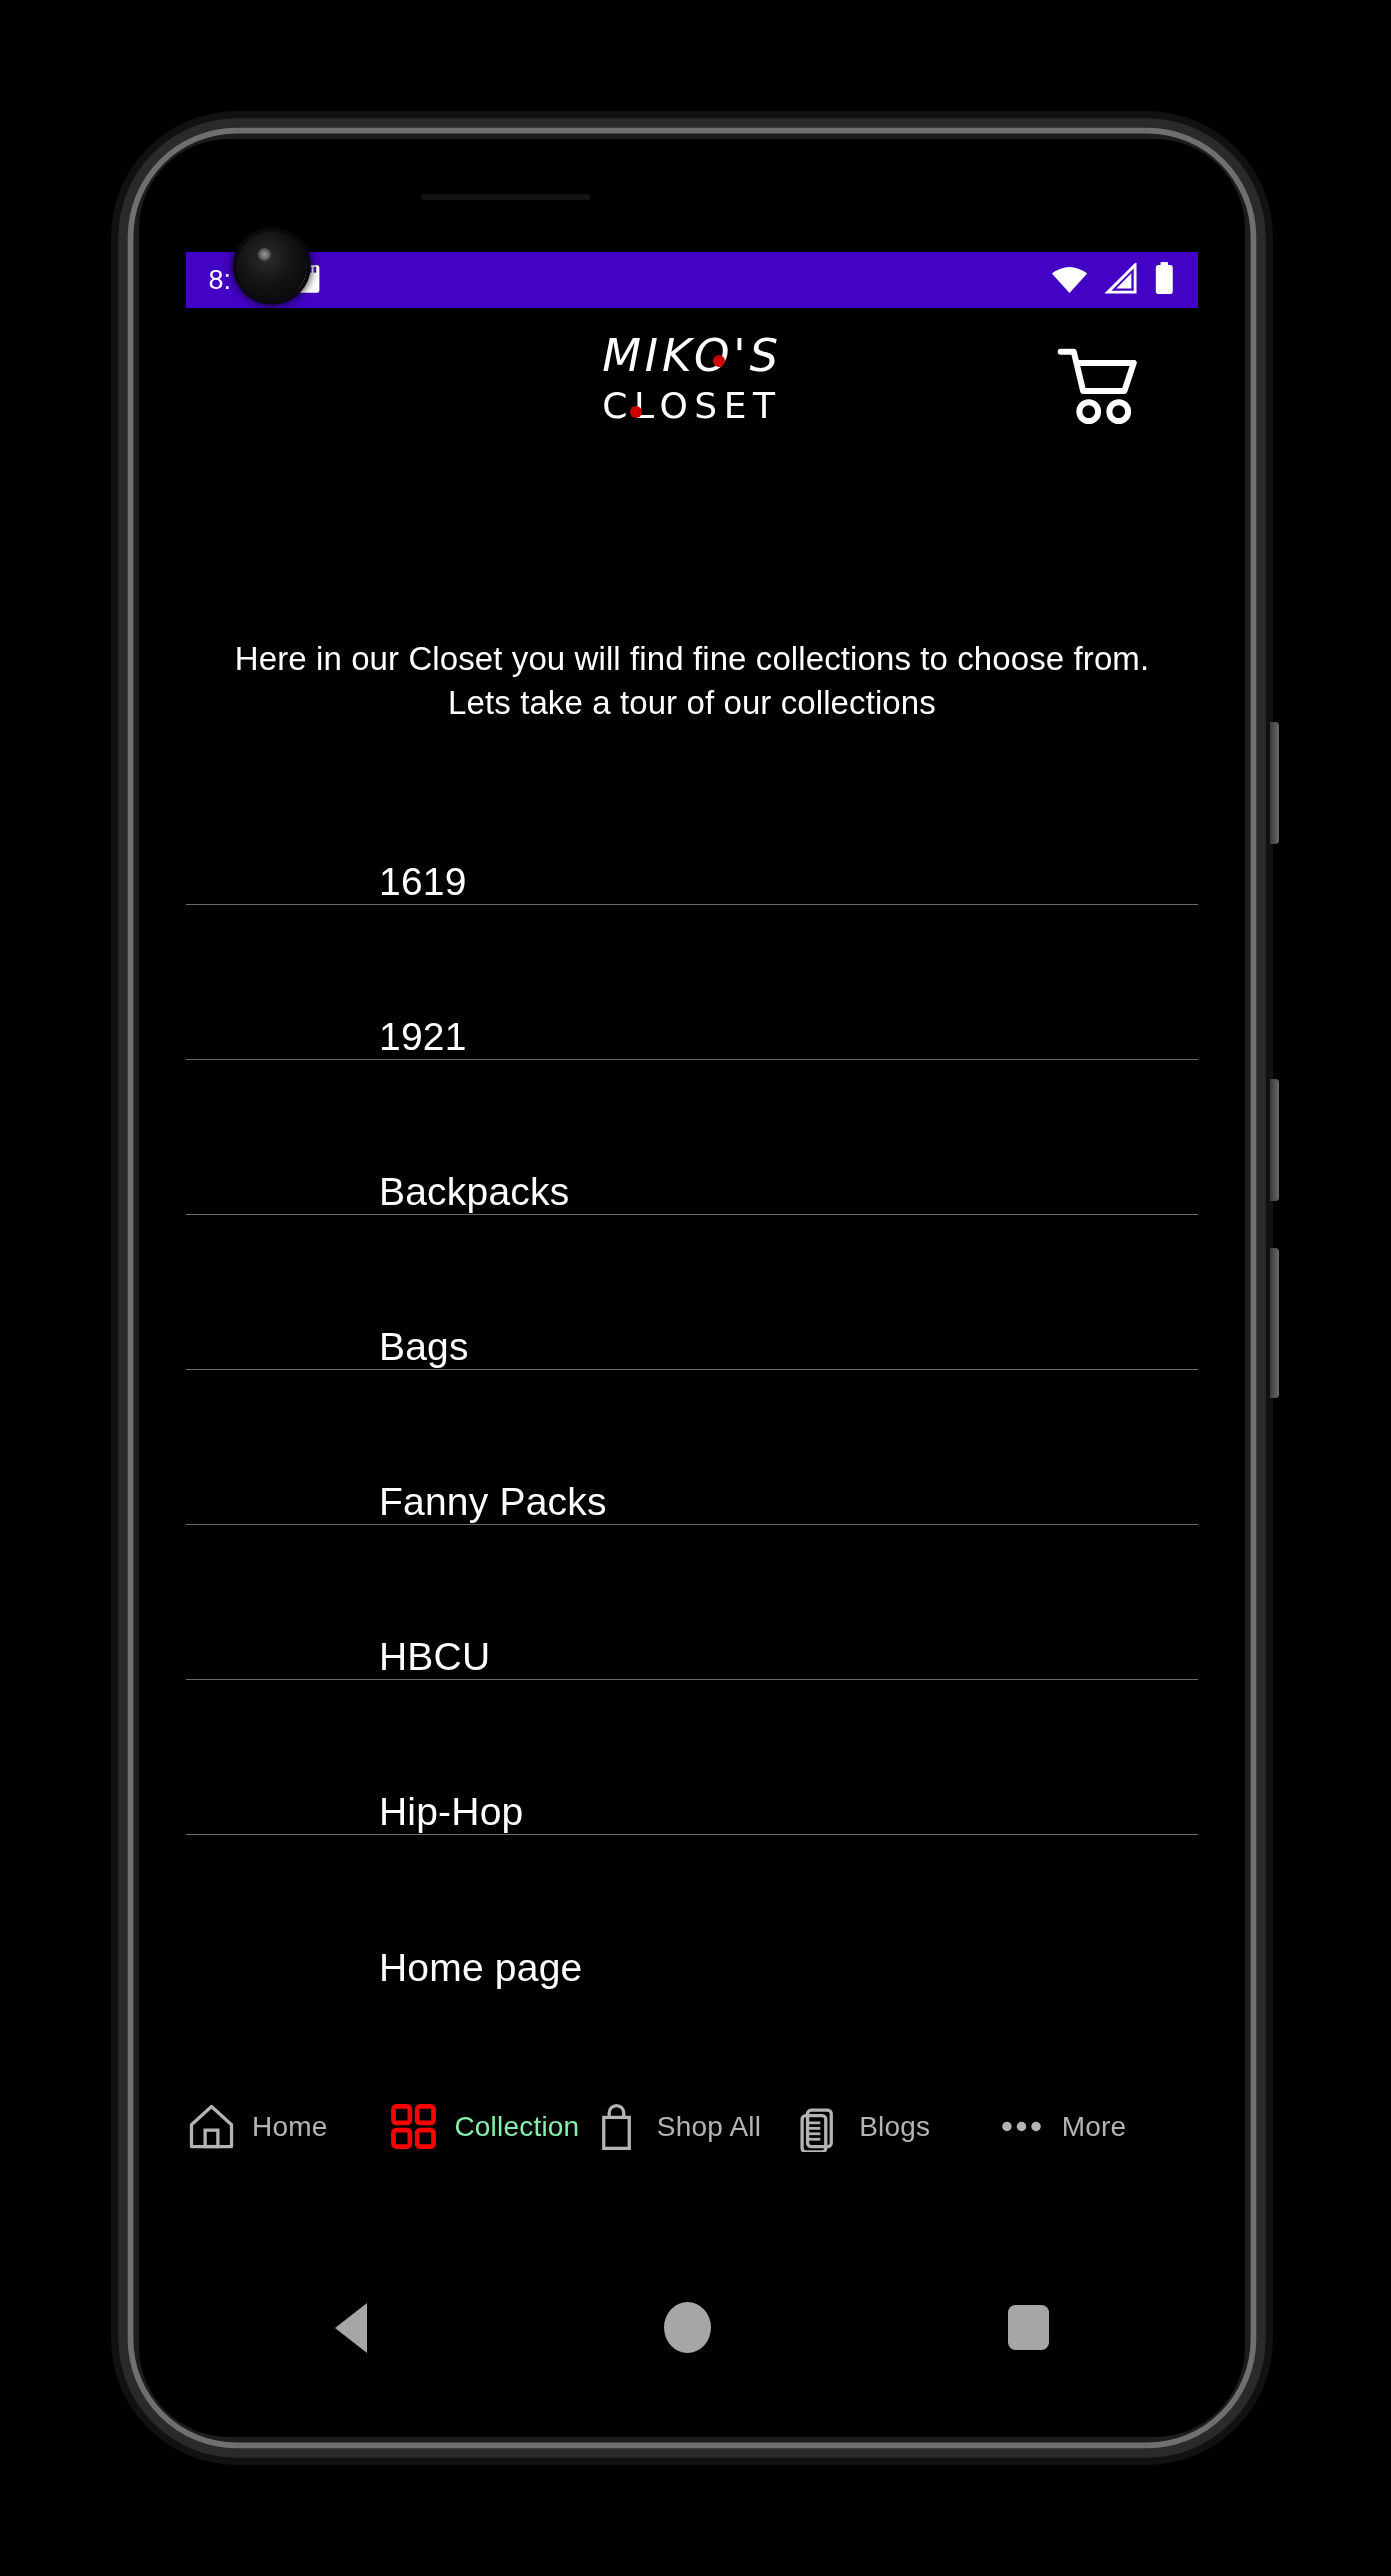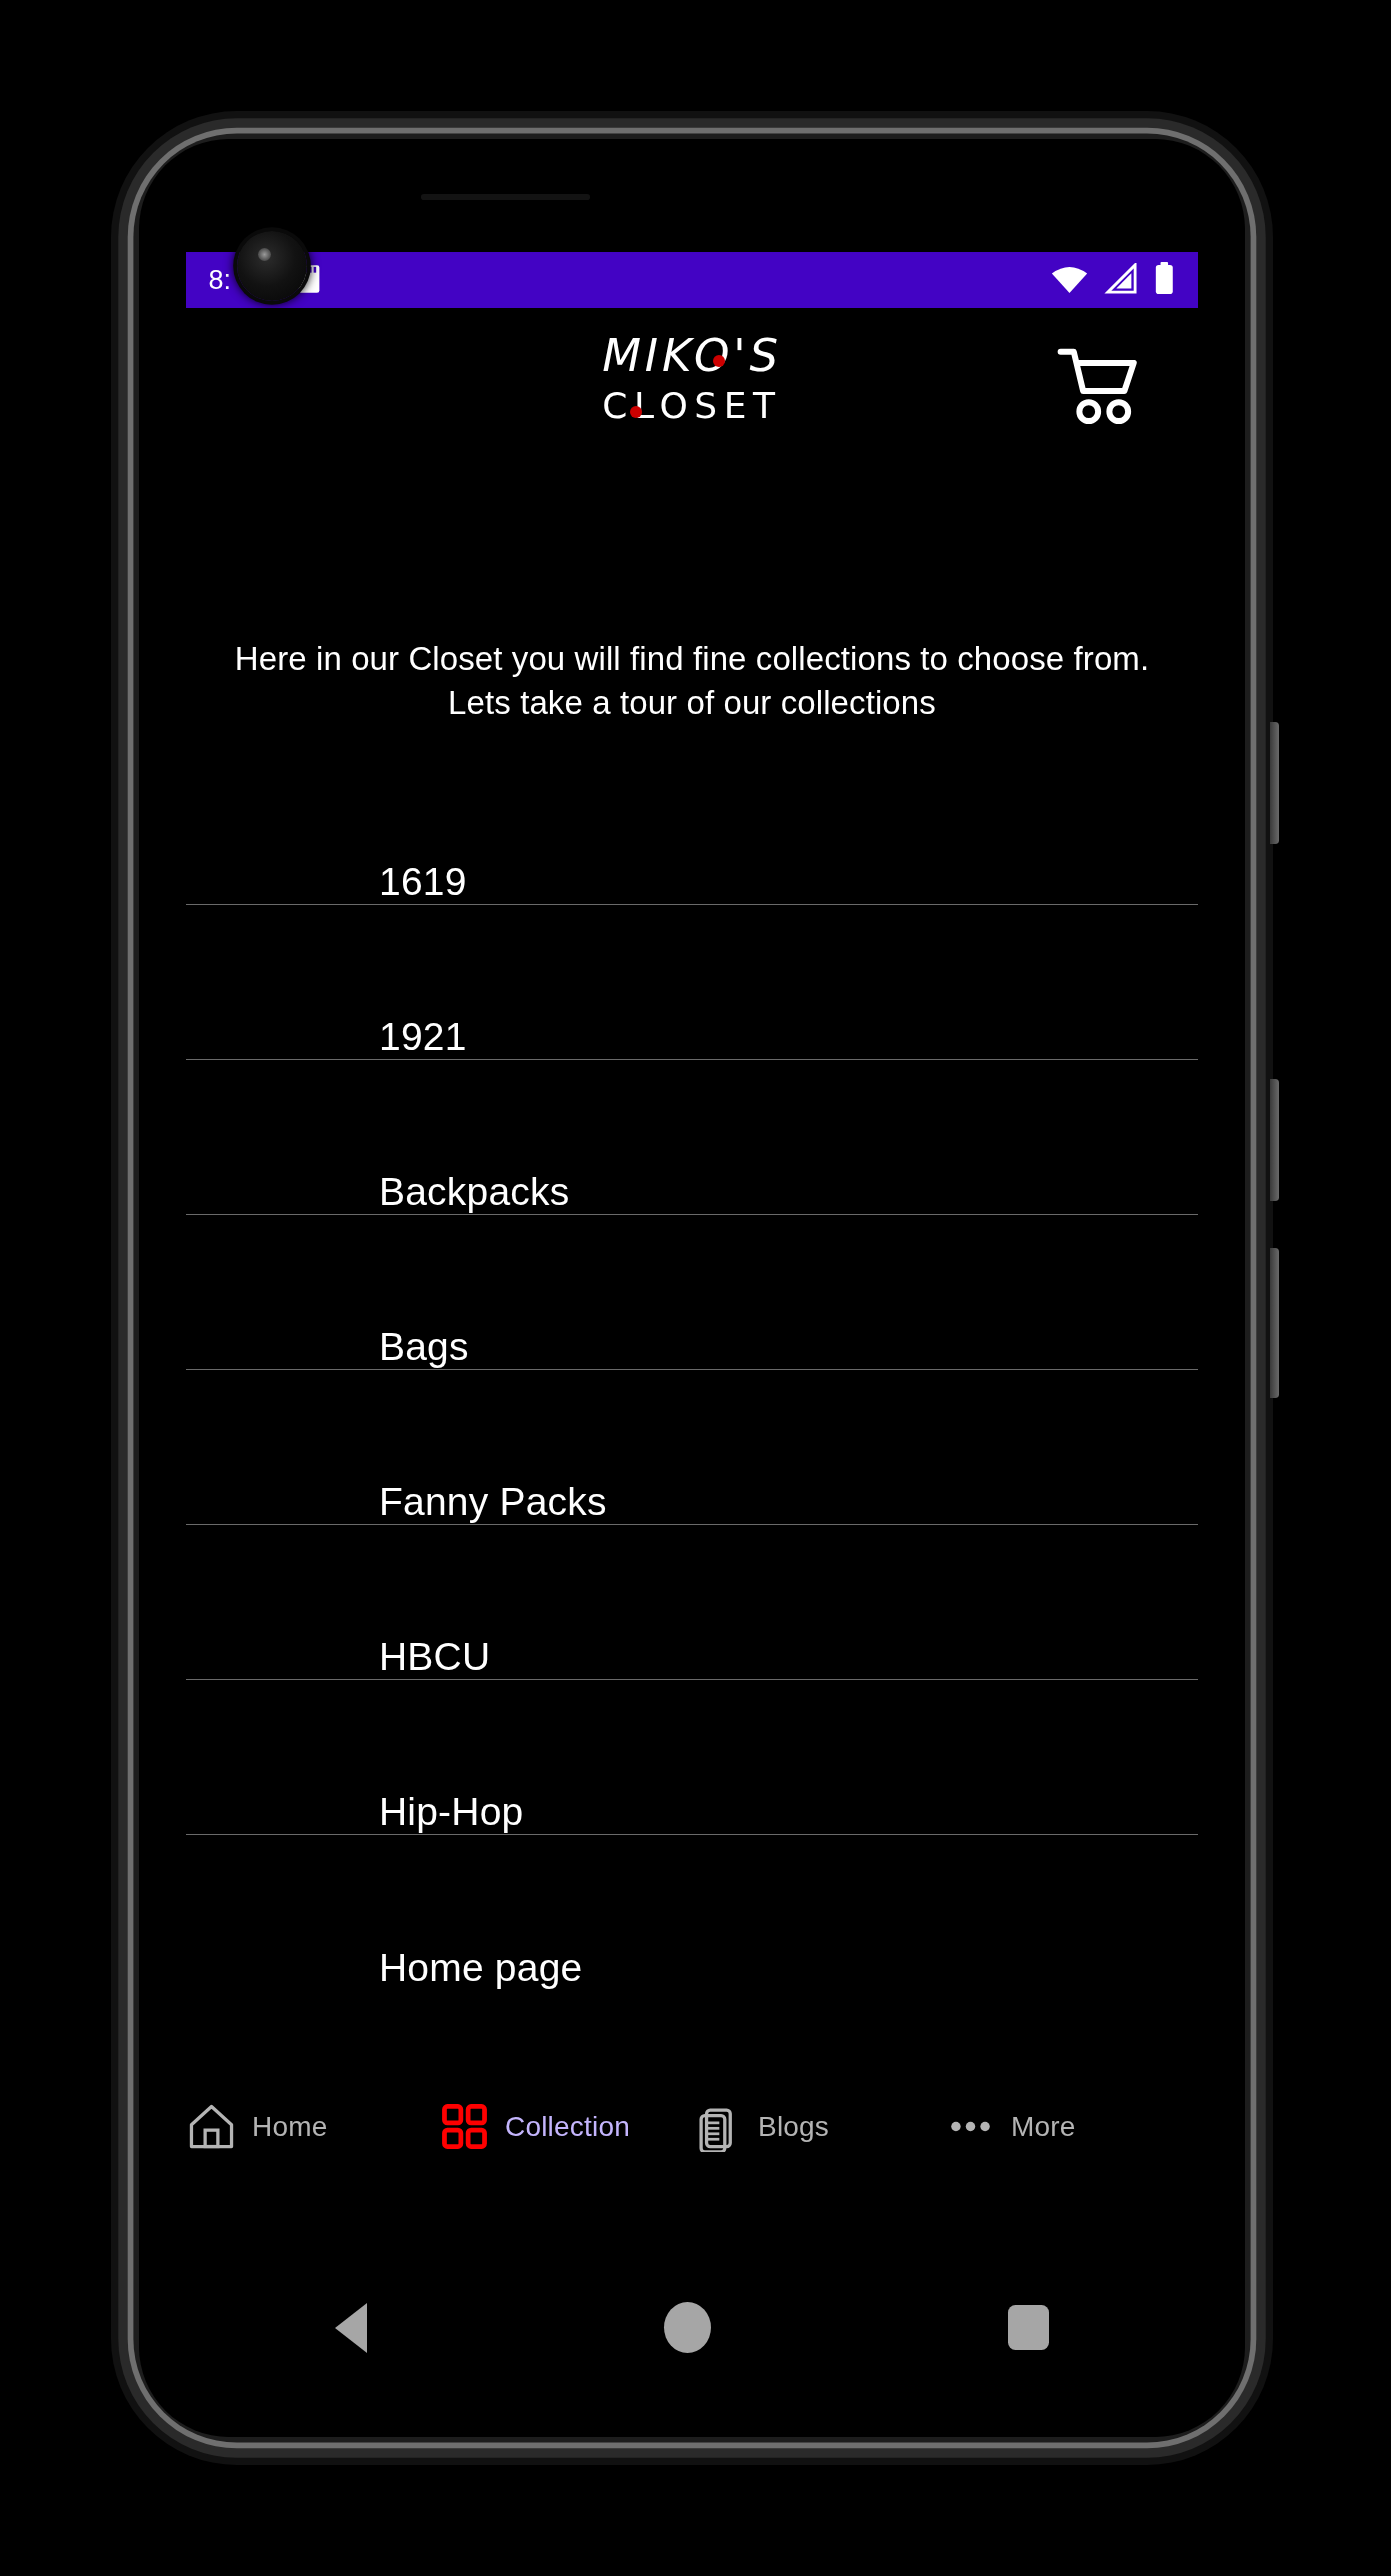--- a/index.html
+++ b/index.html
@@ -129,21 +129,21 @@
     display:flex; align-items:flex-start;
     padding-top:13px;
     z-index:4;
   }
   .tab{
     flex:1; display:flex; 
     align-items:center; gap:15px;
   }
   .tab-icon{ height:53px; display:flex; align-items:center; justify-content:center; }
   .tab-label{ font-size:28px; color:#b4b4b4; letter-spacing:0.2px; }
-  .tab.active .tab-label{ color:#c4b5fd; }
+  .tab.active .tab-label{ color:#86efac; }
 
   
   .androidnav{
     position:absolute; left:47px; bottom:58px;
     width:1012px; height:103px;
     display:flex; align-items:center; justify-content:space-around;
     background:#000; z-index:4;
   }
   .nav-back{
     width:0; height:0;
@@ -279,20 +279,29 @@
           <svg width="51" height="51" viewBox="0 0 28 28">
             <rect x="3" y="3" width="9" height="9" rx="1.6" fill="none" stroke="#ff0000" stroke-width="2.6"></rect>
             <rect x="16" y="3" width="9" height="9" rx="1.6" fill="none" stroke="#ff0000" stroke-width="2.6"></rect>
             <rect x="3" y="16" width="9" height="9" rx="1.6" fill="none" stroke="#ff0000" stroke-width="2.6"></rect>
             <rect x="16" y="16" width="9" height="9" rx="1.6" fill="none" stroke="#ff0000" stroke-width="2.6"></rect>
           </svg>
         </span>
         <span class="tab-label">Collection</span>
       </div>
 
+      <div class="tab">
+        <span class="tab-icon">
+          <svg width="51" height="51" viewBox="0 0 28 28">
+            <rect x="7" y="9" width="14" height="17" fill="none" stroke="#b4b4b4" stroke-width="1.8"></rect>
+            <path d="M10 9 V6.5 A4 4 0 0 1 18 6.5 V9" fill="none" stroke="#b4b4b4" stroke-width="1.8"></path>
+          </svg>
+        </span>
+        <span class="tab-label">Shop All</span>
+      </div>
 
       <div class="tab">
         <span class="tab-icon">
           <svg width="51" height="51" viewBox="0 0 28 28">
             <rect x="8" y="5" width="13" height="20" rx="2" fill="none" stroke="#b4b4b4" stroke-width="1.8"></rect>
             <rect x="5" y="8" width="13" height="20" rx="2" fill="none" stroke="#b4b4b4" stroke-width="1.8"></rect>
             <line x1="8" y1="12" x2="15" y2="12" stroke="#b4b4b4" stroke-width="1.5"></line>
             <line x1="8" y1="15" x2="15" y2="15" stroke="#b4b4b4" stroke-width="1.5"></line>
             <line x1="8" y1="18" x2="15" y2="18" stroke="#b4b4b4" stroke-width="1.5"></line>
             <line x1="8" y1="21" x2="15" y2="21" stroke="#b4b4b4" stroke-width="1.5"></line>

